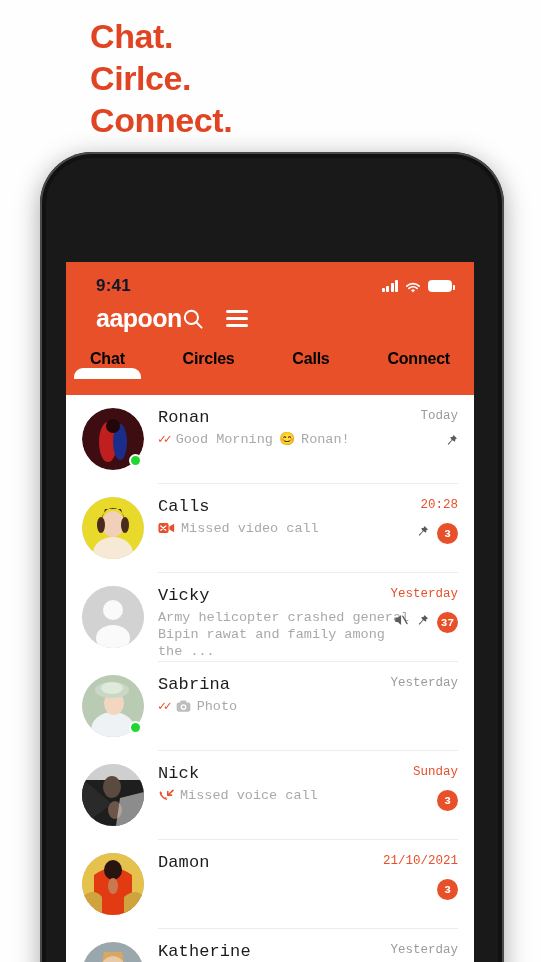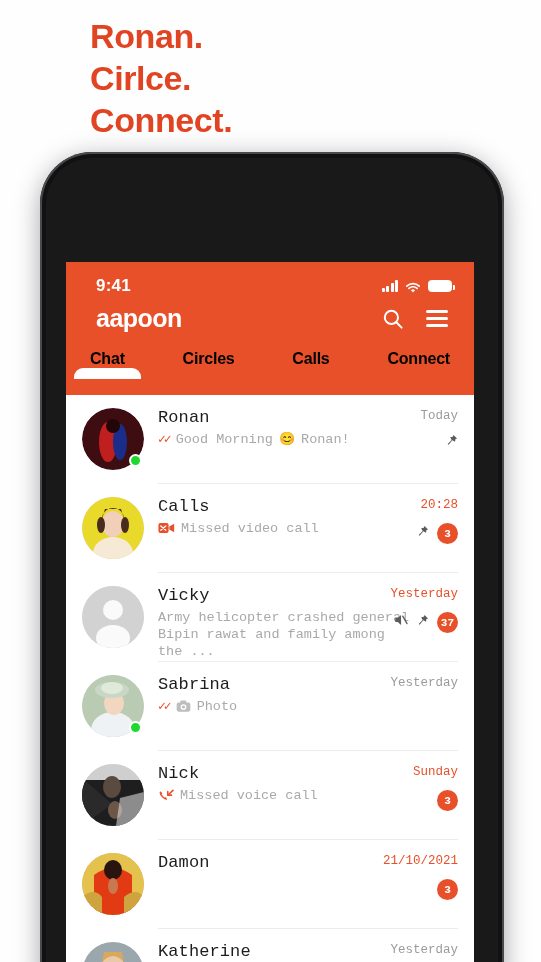--- a/index.html
+++ b/index.html
@@ -66,42 +66,42 @@
   .screen {
     position: absolute; left: 66px; top: 262px;
     width: 408px; height: 700px;
     background: #ffffff; overflow: hidden;
   }
 
   
   .app-header { background: #e8502a; padding: 0; position: relative; height: 133px; }
   .statusbar {
     display: flex; align-items: center; justify-content: space-between;
-    padding: 14px 22px 0 30px; color: #ffffff;
+    padding: 14px 22px 0 30px; color: #0f172a;
   }
   .status-time { font-size: 17px; font-weight: 700; letter-spacing: 0.2px; }
   .status-icons { display: flex; align-items: flex-end; gap: 7px; }
   .sig { display: flex; align-items: flex-end; gap: 1.5px; height: 12px; }
   .sig i { display: block; width: 3px; background: #fff; border-radius: 1px; }
   .sig i:nth-child(1) { height: 4px; }
   .sig i:nth-child(2) { height: 6.5px; }
   .sig i:nth-child(3) { height: 9px; }
   .sig i:nth-child(4) { height: 12px; }
   .wifi { width: 16px; height: 12px; position: relative; }
   .batt {
     width: 24px; height: 12px; border: 1.6px solid #fff; border-radius: 3.5px;
     position: relative; background: #fff;
   }
   .batt:after {
     content: ""; position: absolute; right: -4px; top: 3.5px;
     width: 2px; height: 5px; background: #fff; border-radius: 0 1px 1px 0;
   }
 
   .brandrow {
-    display: flex; align-items: center; justify-content: space-between;
+    display: flex; align-items: center; 
     padding: 8px 26px 0 30px;
   }
   .logo { font-size: 25px; font-weight: 700; color: #fff; letter-spacing: -0.5px; }
   .hdr-actions { display: flex; align-items: center; gap: 22px; }
   .ic-search { width: 22px; height: 22px; position: relative; }
   .ic-menu { width: 22px; height: 17px; display: flex; flex-direction: column; justify-content: space-between; }
   .ic-menu span { display: block; height: 2.6px; background: #fff; border-radius: 2px; }
   .ic-menu span:nth-child(1) { width: 22px; }
   .ic-menu span:nth-child(2) { width: 22px; }
   .ic-menu span:nth-child(3) { width: 22px; }
@@ -164,21 +164,21 @@
   .ic-callmiss { flex: 0 0 auto; margin-top: 1px; }
   .pin { flex: 0 0 auto; }
   .mute { flex: 0 0 auto; }
 </style>
 </head>
 <body>
 
 <div class="page">
 
   <div class="headline">
-    <div>Ronan.</div>
+    <div>Chat.</div>
     <div>Cirlce.</div>
     <div>Connect.</div>
   </div>
 
   <div class="phone">
     <div class="phone-inner"></div>
     <div class="side-btn"></div>
     <div class="side-btn2"></div>
     <div class="side-btn-r"></div>
     <div class="notch-cam"></div>

